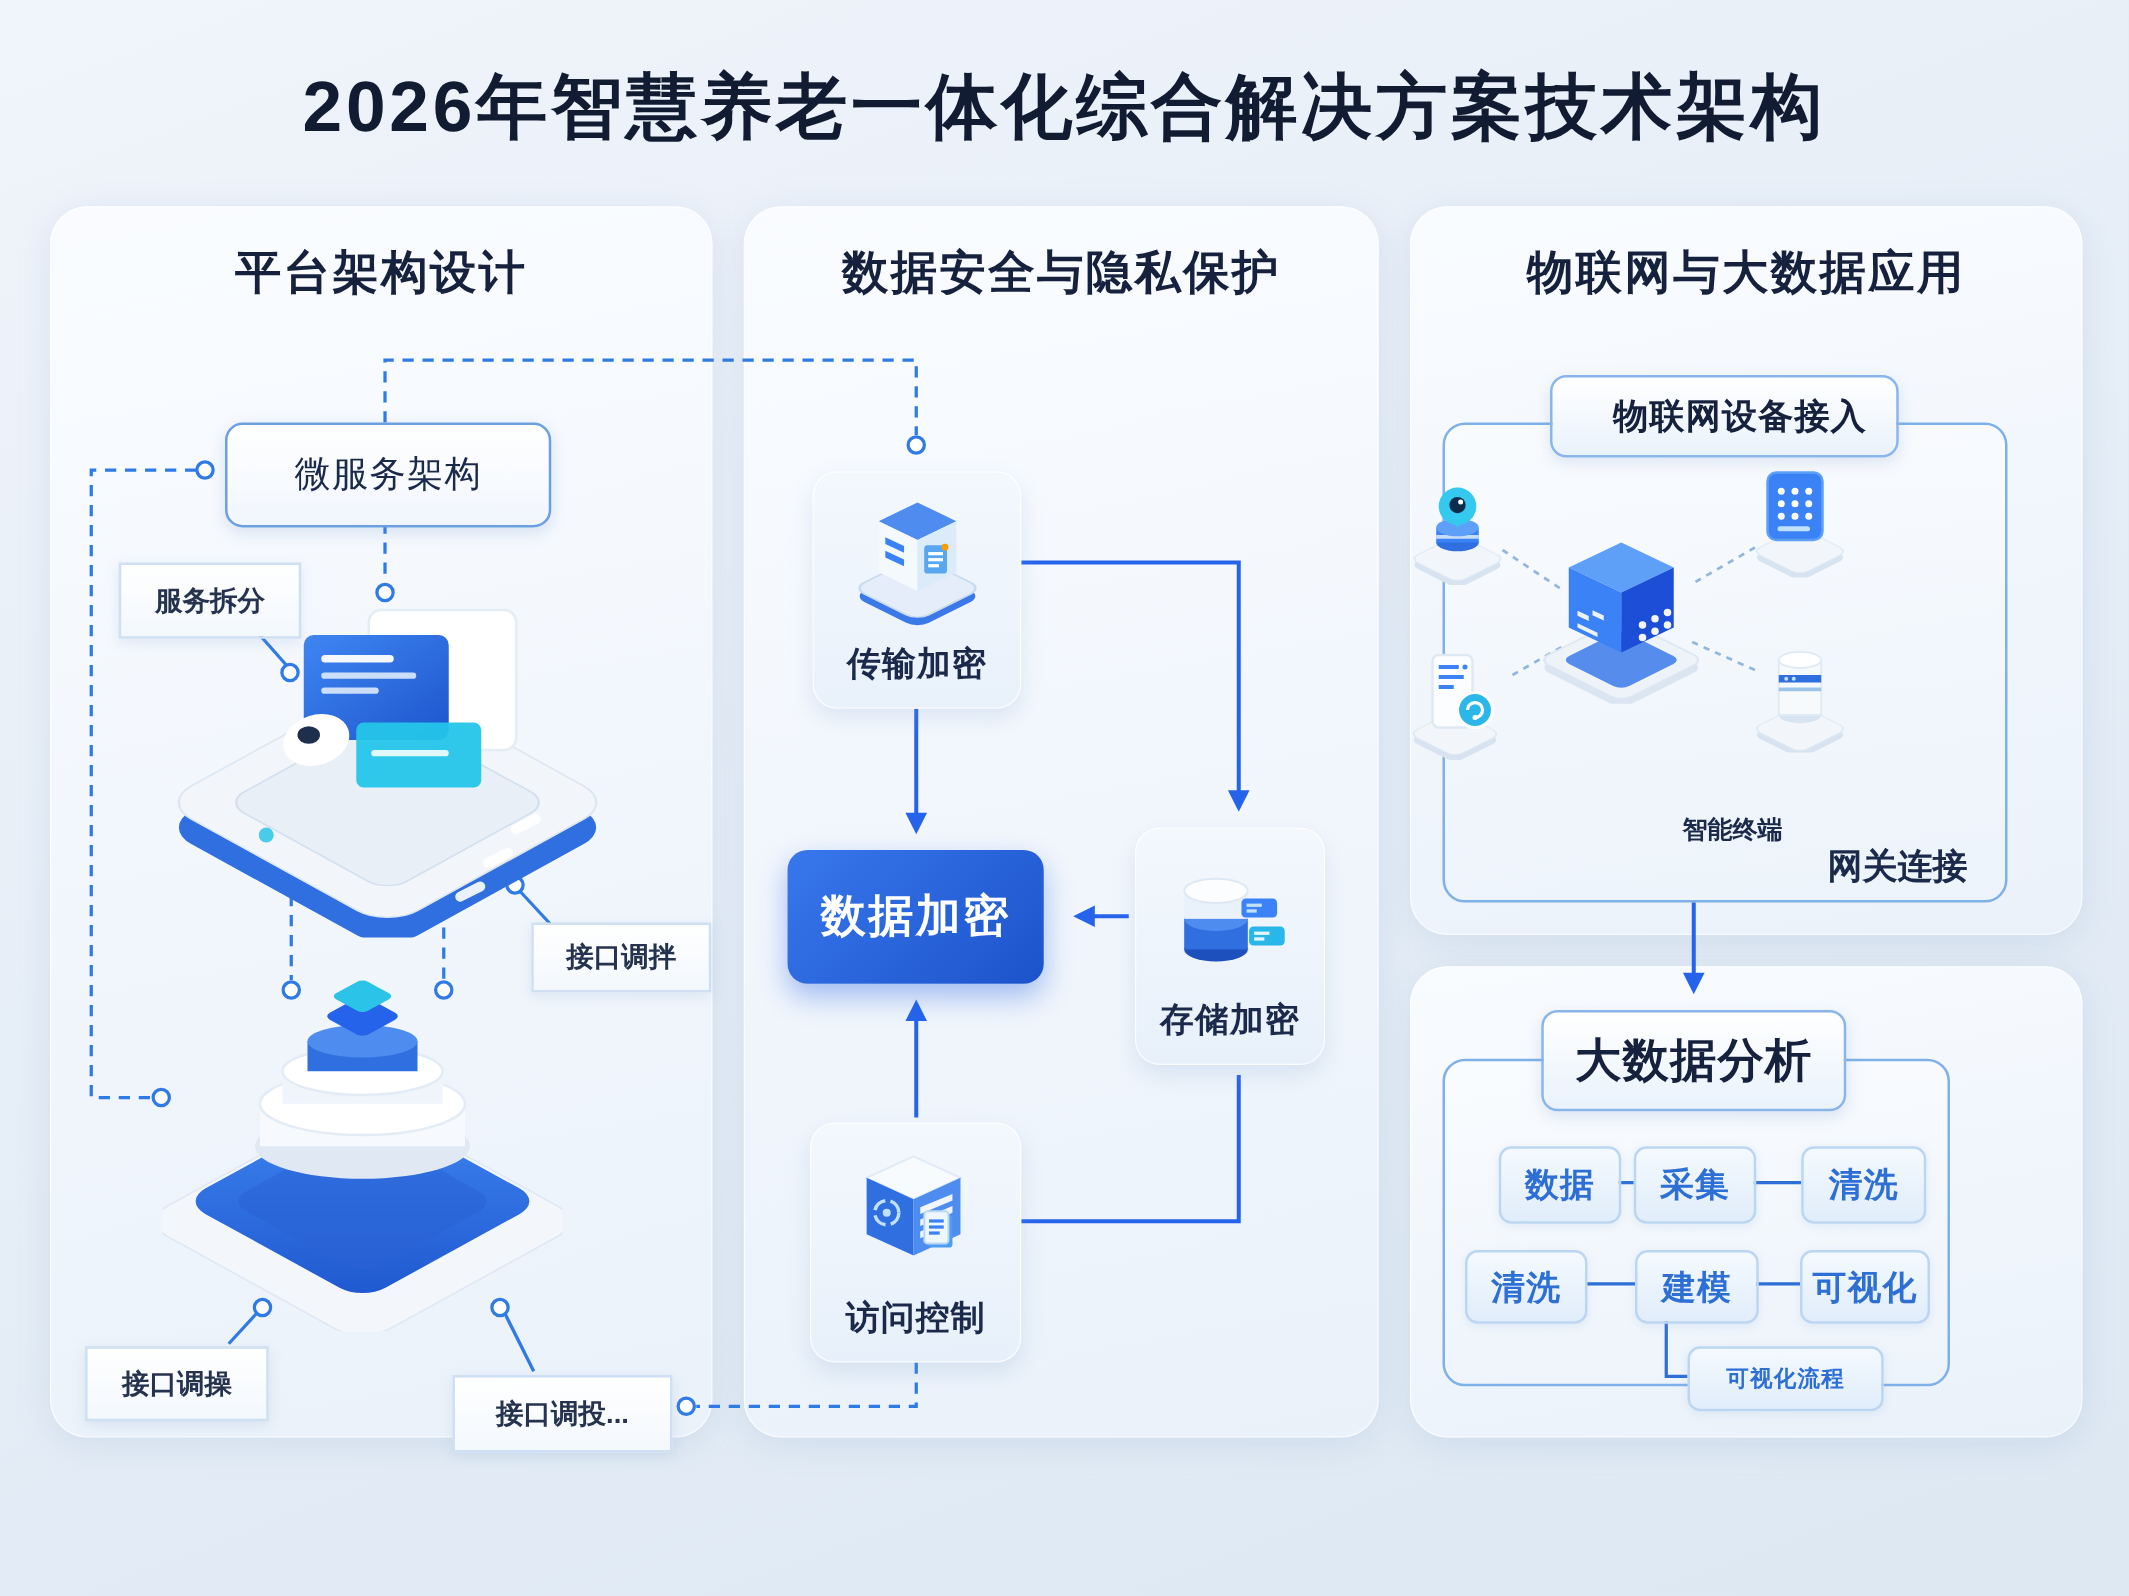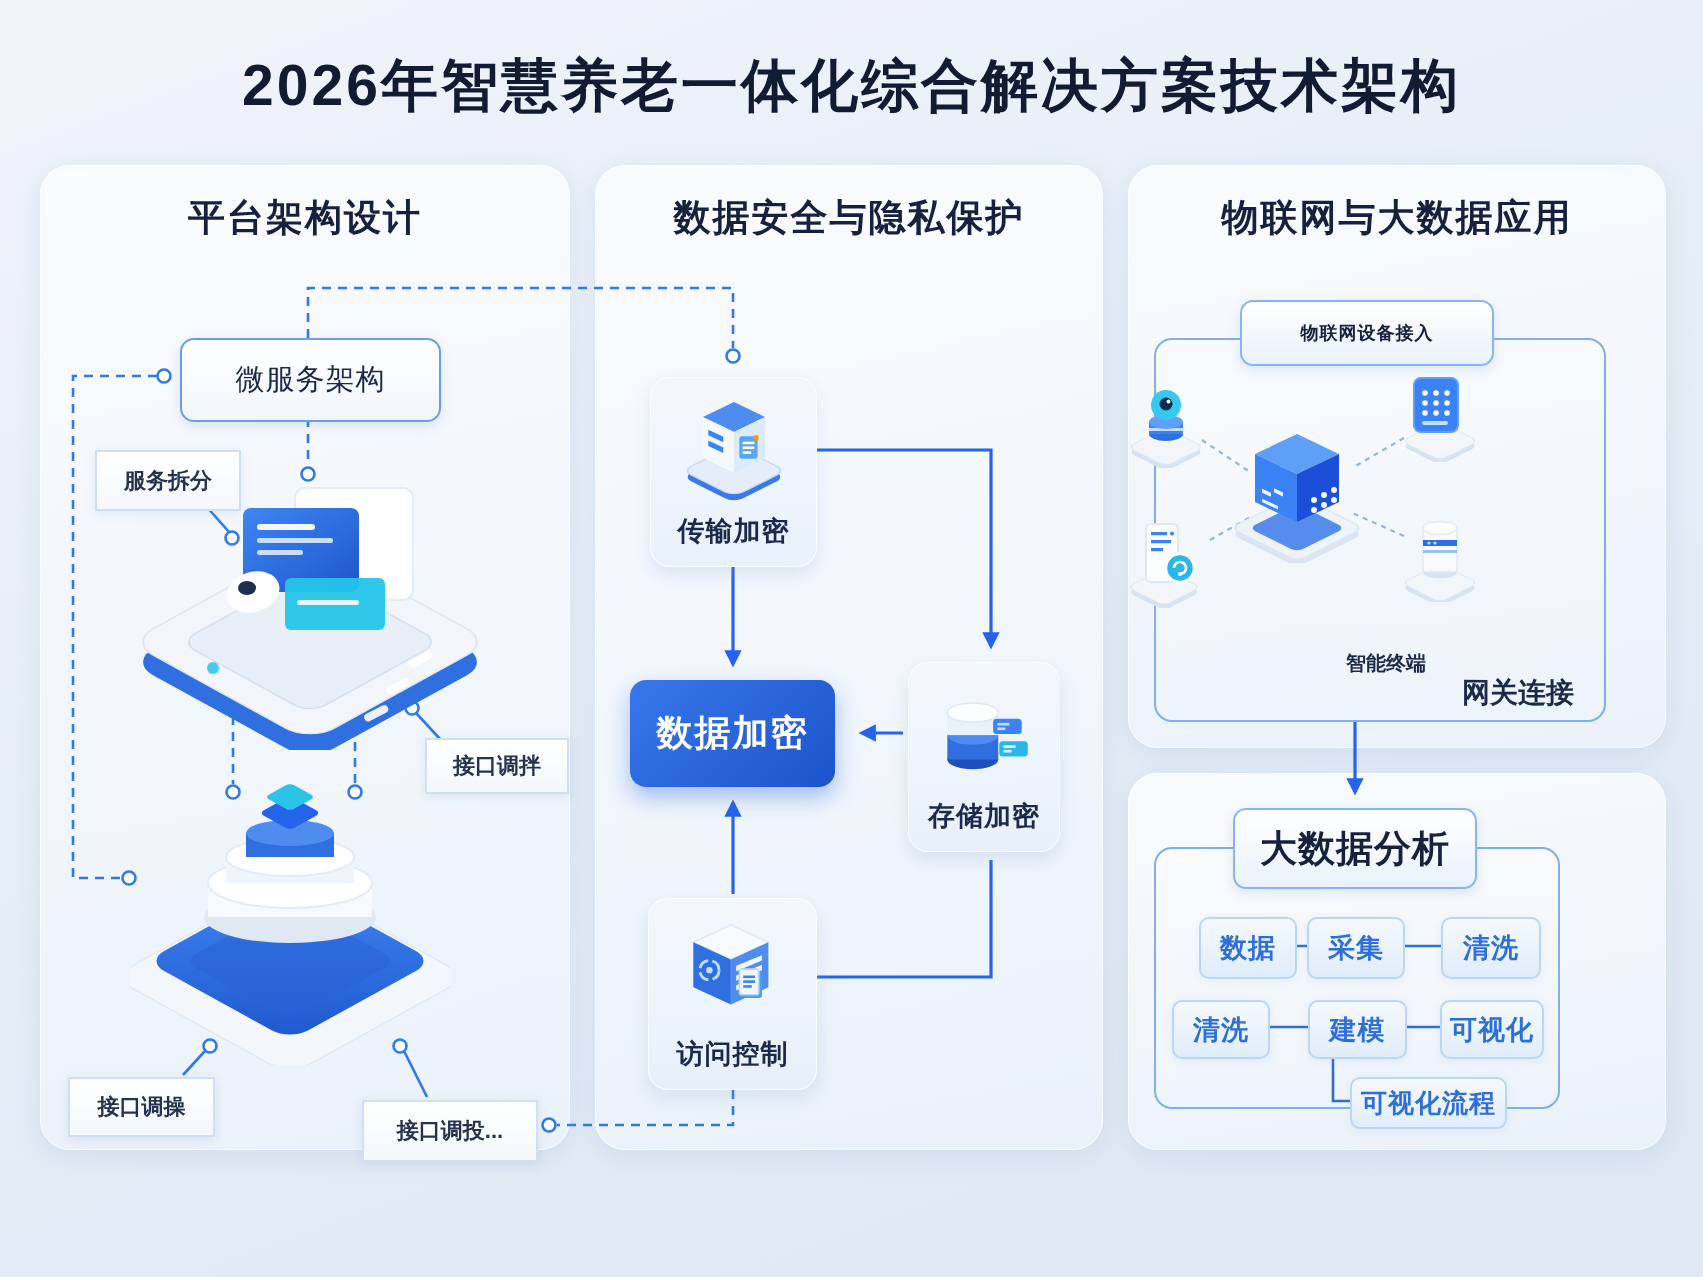--- a/index.html
+++ b/index.html
@@ -275,21 +275,21 @@
         <rect x="64" y="56" width="18" height="24" rx="2.5" fill="#4e9df2"></rect>
         <rect x="61" y="53" width="18" height="24" rx="2.5" fill="#eef6fe" stroke="#b9d8f2" stroke-width="1.5"></rect>
         <rect x="64.5" y="59" width="11" height="2.4" fill="#3b82f6"></rect>
         <rect x="64.5" y="63.5" width="11" height="2.4" fill="#3b82f6"></rect>
         <rect x="64.5" y="68" width="8" height="2.4" fill="#3b82f6"></rect>
       </svg>
     </span>
     <span class="lbl">访问控制</span>
   </div>
 
-  <div class="titlebox z6" style="left:1240px;top:300px;width:250px;height:62px;font-size:18px;">
+  <div class="titlebox z6" style="left:1240px;top:300px;width:250px;height:62px;font-size:28px;padding-left:25px;">
     <span>物联网设备接入</span>
   </div>
 
   <div class="icwrap z5" style="left:1118px;top:372px;">
     <svg width="96" height="96" viewBox="0 0 96 96">
       <g transform="translate(48,80) scale(1,0.5) rotate(45)">
           <rect x="-27" y="-27" width="54" height="54" rx="9" fill="#d7e3f1"></rect>
         </g>
       <g transform="translate(48,75) scale(1,0.5) rotate(45)">
           <rect x="-27" y="-27" width="54" height="54" rx="9" fill="#f2f6fb" stroke="#e0eaf4" stroke-width="1.5"></rect>
@@ -420,17 +420,17 @@
   </div>
   <div class="flowbox z6" style="left:1172px;top:1000px;width:94px;height:55px;">
     <span>清洗</span>
   </div>
   <div class="flowbox z6" style="left:1308px;top:1000px;width:95px;height:55px;">
     <span>建模</span>
   </div>
   <div class="flowbox z6" style="left:1440px;top:1000px;width:100px;height:55px;">
     <span>可视化</span>
   </div>
-  <div class="flowbox z6" style="left:1350px;top:1077px;width:153px;height:48px;font-size:26px;">
+  <div class="flowbox z6" style="left:1350px;top:1077px;width:153px;height:48px;font-size:18px;">
     <span>可视化流程</span>
   </div>
 
 </div>
 
 </body></html>

